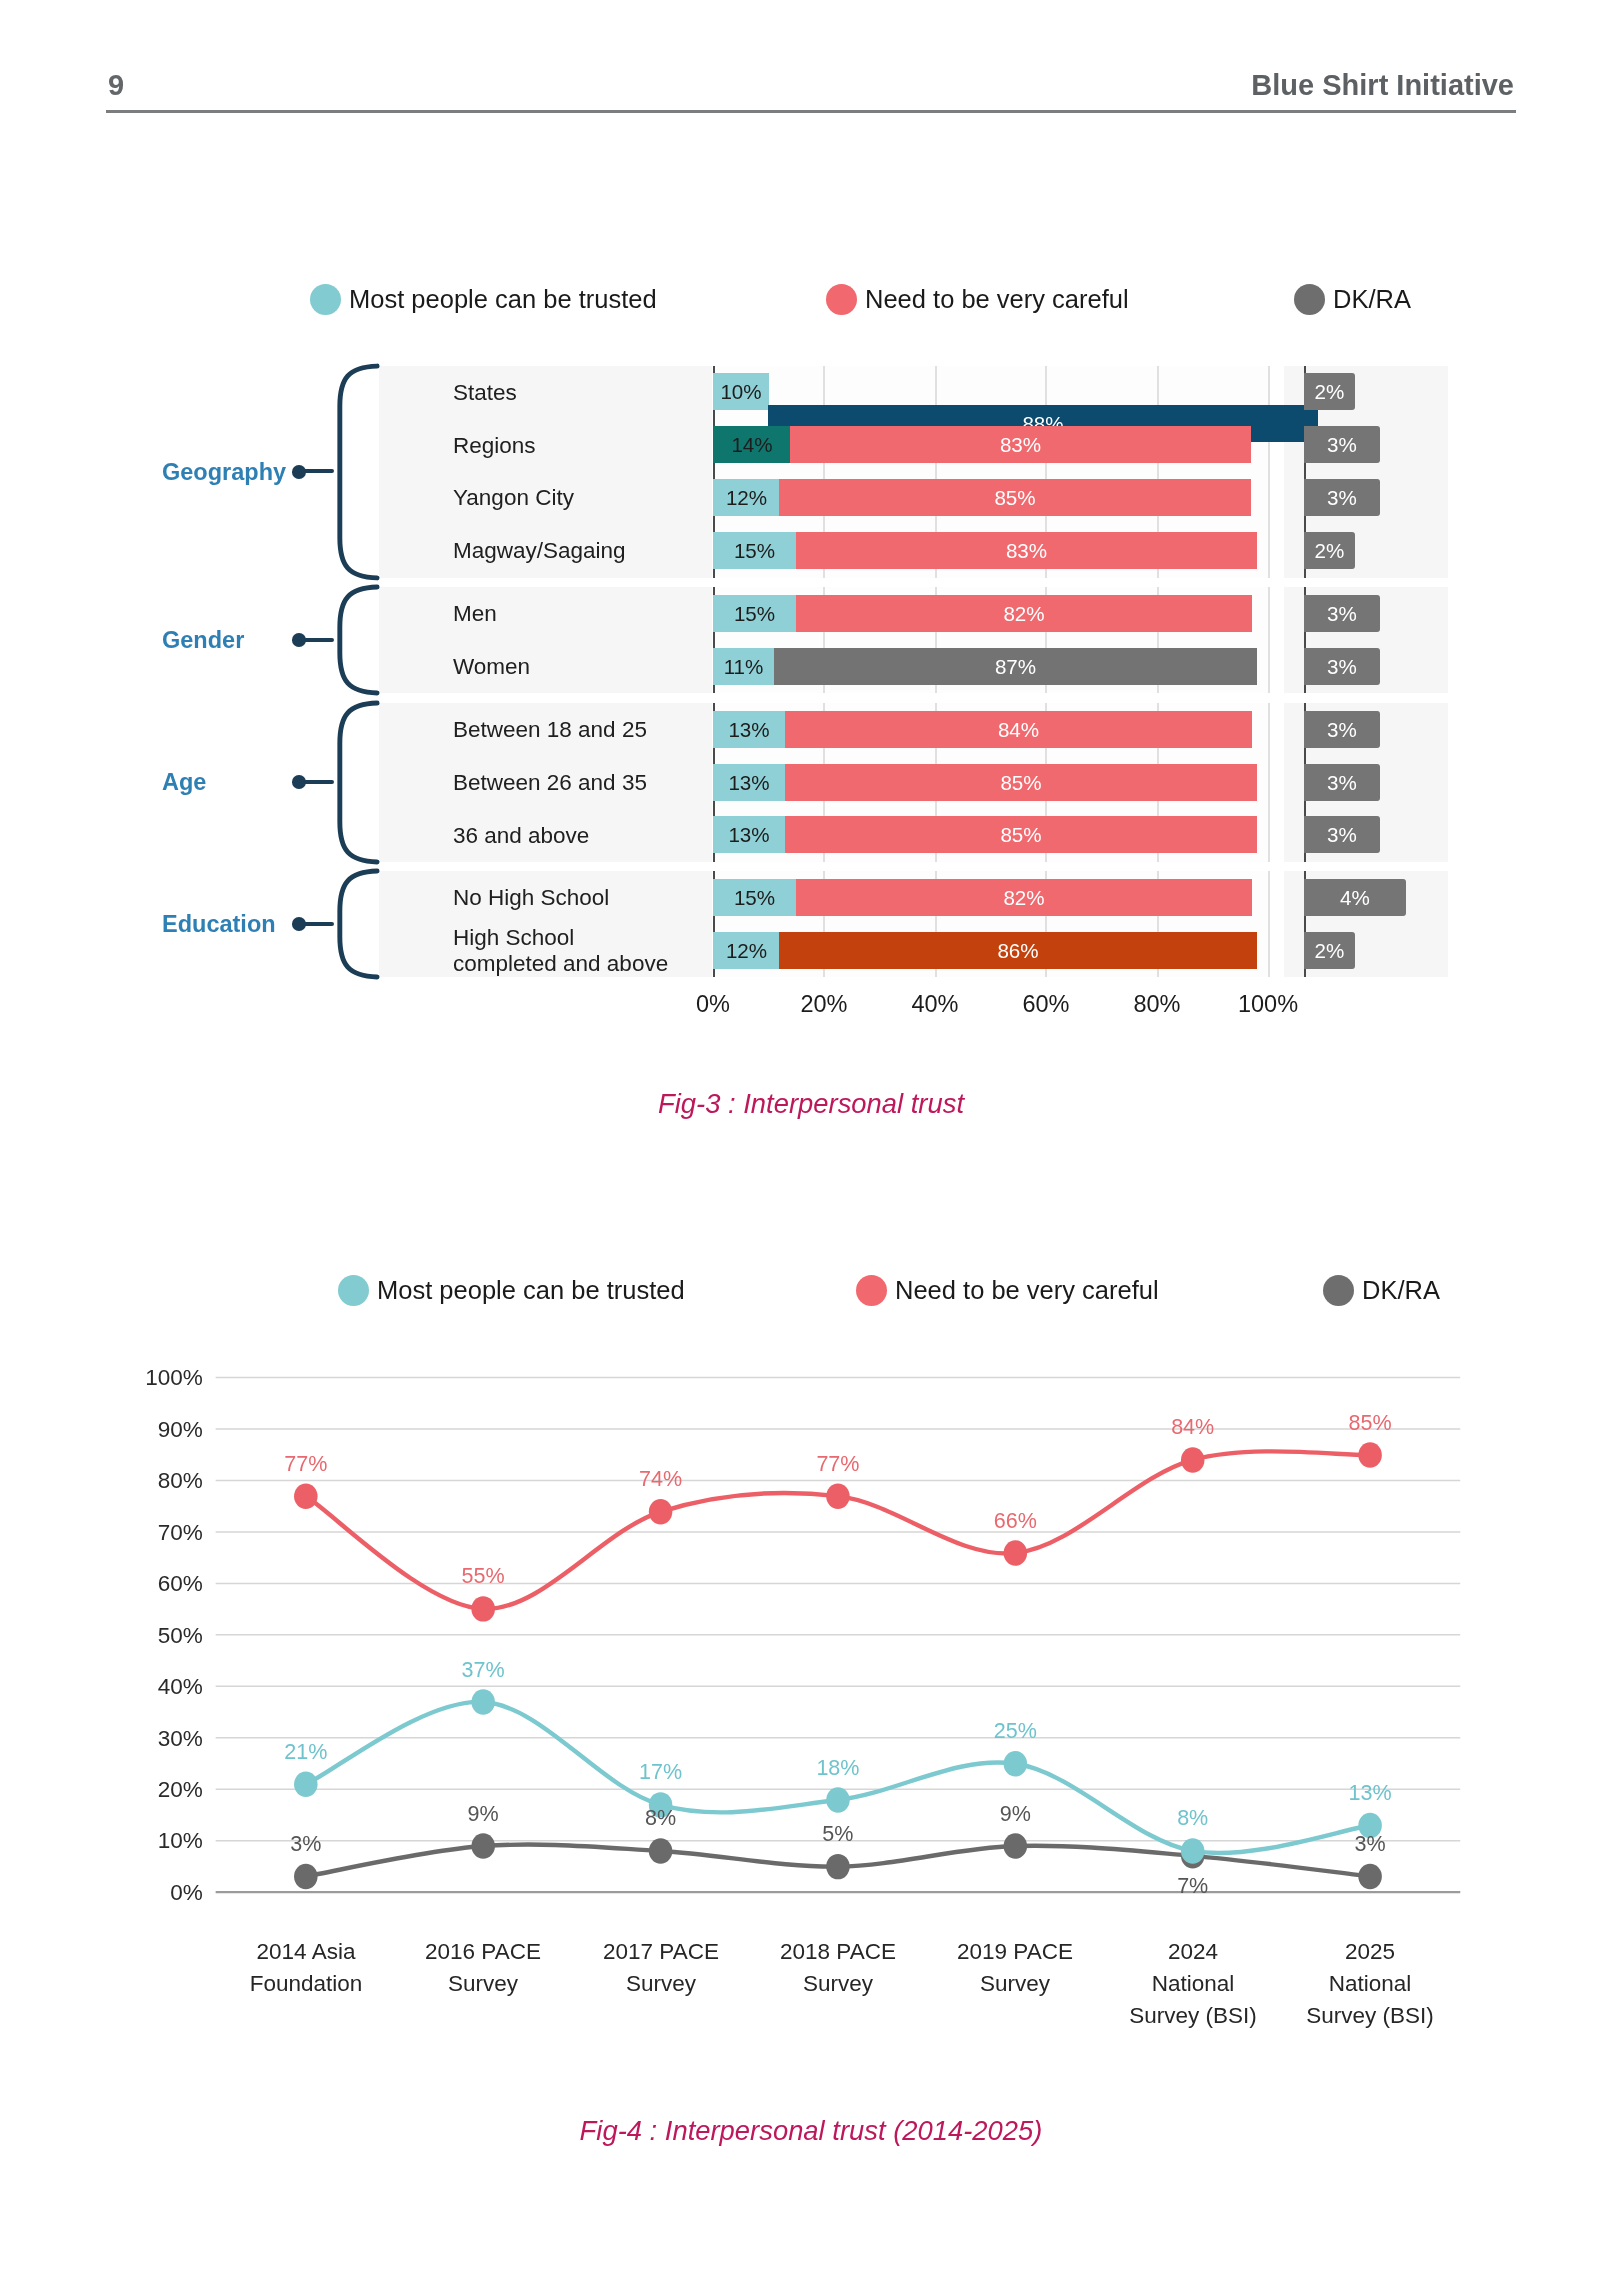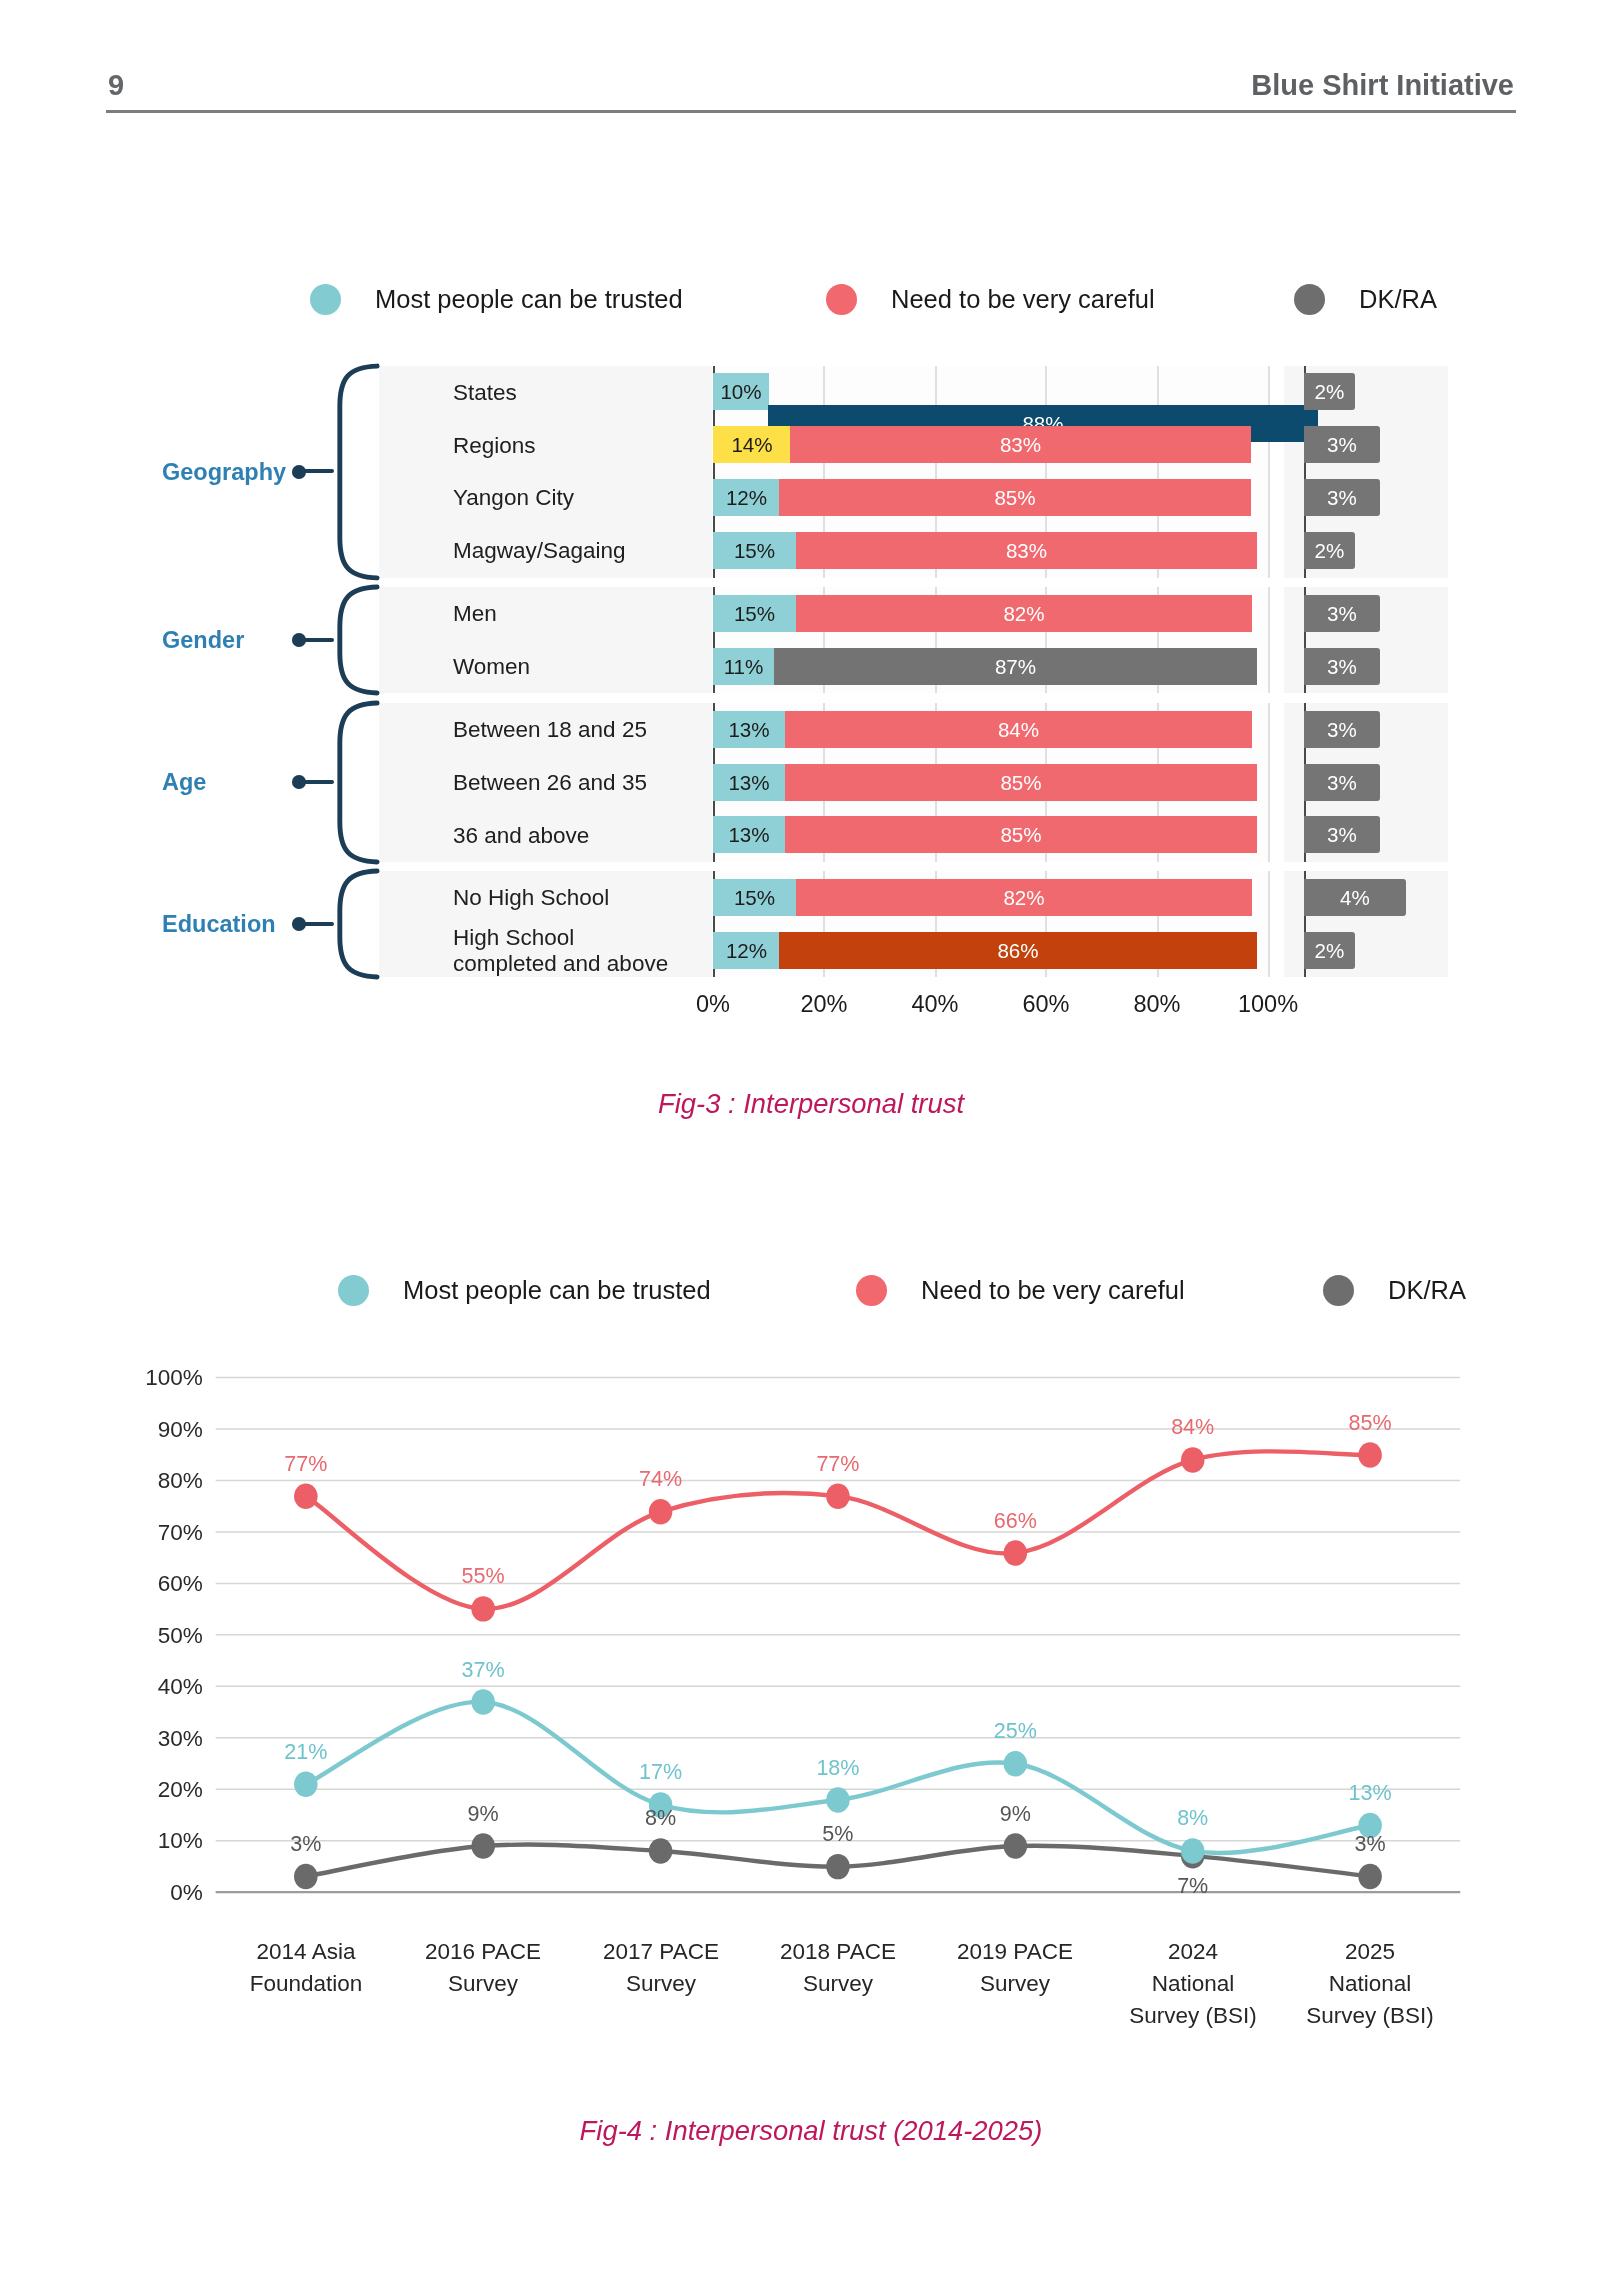--- a/index.html
+++ b/index.html
@@ -4,21 +4,21 @@
 <style>
   html,body{margin:0;padding:0;background:#e9e9e9;}
   .page{position:relative;width:1622px;height:2294px;background:#ffffff;overflow:hidden;
         font-family:"Liberation Sans",sans-serif;color:#1f1f1f;}
   .abs{position:absolute;}
   
   .pagenum{position:absolute;left:108px;top:69px;font-size:29px;font-weight:700;color:#63676a;}
   .brand{position:absolute;right:108px;top:69px;font-size:29px;font-weight:700;color:#5d6164;}
   .hdr-divider{position:absolute;left:106px;top:110px;width:1410px;height:2.9px;background:#7a7e81;}
   
-  .legend-item{position:absolute;display:flex;align-items:center;gap:34px;height:33px;}
+  .legend-item{position:absolute;display:flex;align-items:center;gap:8px;height:33px;}
   .legend-dot{width:31px;height:31px;border-radius:50%;flex:0 0 auto;}
   .legend-label{font-size:25.5px;color:#1a1a1a;white-space:nowrap;}
   
   .zone{position:absolute;}
   .zone-label{background:#f6f6f6;}
   .zone-bars{background:#fdfdfd;}
   .zone-dk{background:#f6f6f6;}
   .vgrid{position:absolute;top:0;width:2px;background:#e0e0e0;}
   .vaxis{position:absolute;top:0;width:2px;background:#4a4a4a;}
   .rowlabel{position:absolute;left:453px;width:257px;font-size:22.5px;color:#202020;
@@ -86,21 +86,21 @@
       <div class="bar bar-trusted" style="left:713px;top:373px;width:56px;background:#8fd0d6;">
         <span>10%</span>
       </div>
       <div class="bar bar-careful" style="left:768px;top:373px;width:550px;background:#0c4a6e;margin-top:32px;">
         <span>88%</span>
       </div>
       <div class="bar bar-dk" style="left:1304px;top:373px;width:51px;background:#757575;border-radius:0 2.9px 2.9px 0;">
         <span>2%</span>
       </div>
       <div class="rowlabel" style="top:419px;height:53px;">Regions</div>
-      <div class="bar bar-trusted" style="left:713px;top:426px;width:78px;background:#fde047;">
+      <div class="bar bar-trusted" style="left:713px;top:426px;width:78px;background:#0f766e;">
         <span>14%</span>
       </div>
       <div class="bar bar-careful" style="left:790px;top:426px;width:461px;background:#f0696e;">
         <span>83%</span>
       </div>
       <div class="bar bar-dk" style="left:1304px;top:426px;width:76px;background:#757575;border-radius:0 2.9px 2.9px 0;">
         <span>3%</span>
       </div>
       <div class="rowlabel" style="top:471px;height:53px;">Yangon City</div>
       <div class="bar bar-trusted" style="left:713px;top:479px;width:67px;background:#8fd0d6;">

